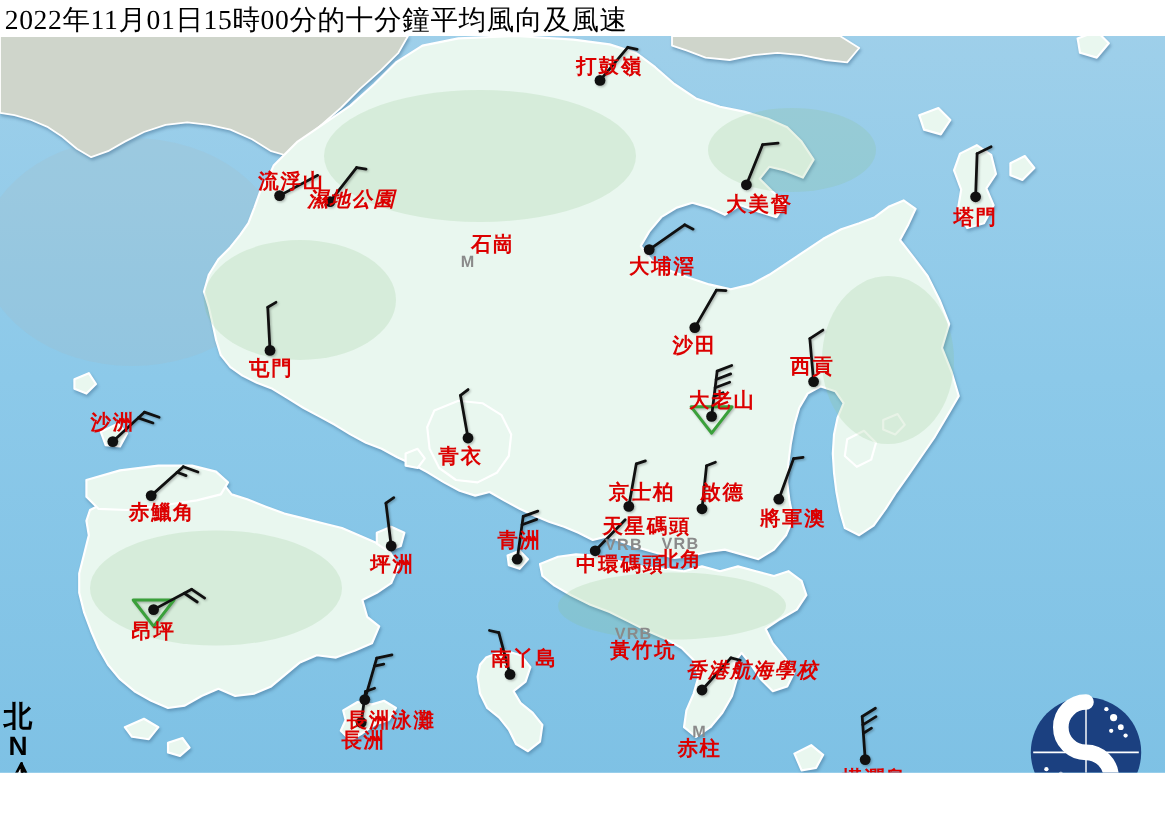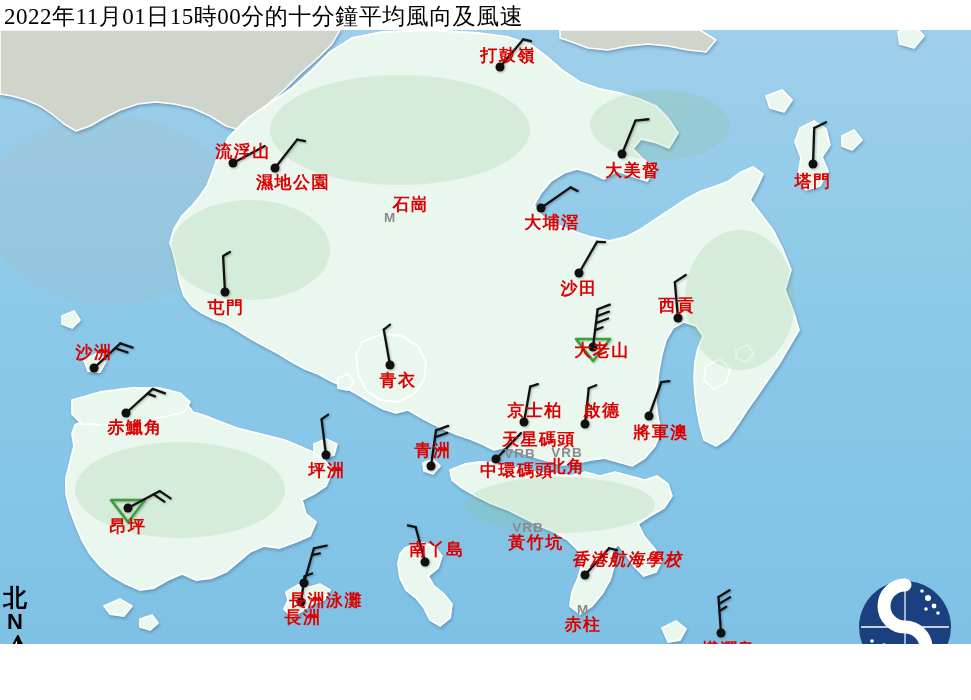--- a/index.html
+++ b/index.html
@@ -246,42 +246,42 @@
     </g>
   </svg>
 
   <div id="titlebar">
     <div id="title">2022年11月01日15時00分的十分鐘平均風向及風速</div>
   </div>
 
   <div id="labels">
       <div class="st-label" style="left: 508px; top: 55px;">打鼓嶺</div>
       <div class="st-label" style="left: 243px; top: 151px;">流浮山</div>
-      <div class="st-label" style="left: 293px; top: 182px;">濕地公園</div>
+      <div class="st-label" style="left: 293px; top: 166px; font-style: italic;">濕地公園</div>
       <div class="st-label" style="left: 411px; top: 204px;">石崗</div>
       <div class="st-flag" style="left: 390px; top: 218px;">M</div>
       <div class="st-label" style="left: 633px; top: 170px;">大美督</div>
       <div class="st-label" style="left: 813px; top: 181px;">塔門</div>
       <div class="st-label" style="left: 552px; top: 222px;">大埔滘</div>
       <div class="st-label" style="left: 579px; top: 288px;">沙田</div>
       <div class="st-label" style="left: 226px; top: 307px; text-align: center;">屯門</div>
       <div class="st-label" style="left: 94px; top: 352px;">沙洲</div>
       <div class="st-label" style="left: 135px; top: 427px;">赤鱲角</div>
-      <div class="st-label" style="left: 398px; top: 380px;">青衣</div>
+      <div class="st-label" style="left: 384px; top: 380px;">青衣</div>
       <div class="st-label" style="left: 433px; top: 450px;">青洲</div>
       <div class="st-label" style="left: 535px; top: 410px;">京士柏</div>
       <div class="st-label" style="left: 539px; top: 439px;">天星碼頭</div>
       <div class="st-flag" style="left: 520px; top: 454px;">VRB</div>
       <div class="st-label" style="left: 517px; top: 470px;">中環碼頭</div>
       <div class="st-label" style="left: 567px; top: 466px;">北角</div>
       <div class="st-flag" style="left: 567px; top: 453px;">VRB</div>
       <div class="st-label" style="left: 602px; top: 410px;">啟德</div>
       <div class="st-label" style="left: 661px; top: 432px;">將軍澳</div>
       <div class="st-label" style="left: 677px; top: 305px;">西貢</div>
-      <div class="st-label" style="left: 602px; top: 350px;">大老山</div>
+      <div class="st-label" style="left: 602px; top: 334px;">大老山</div>
       <div class="st-label" style="left: 327px; top: 470px;">坪洲</div>
       <div class="st-label" style="left: 128px; top: 526px;">昂坪</div>
       <div class="st-label" style="left: 437px; top: 549px;">南丫島</div>
       <div class="st-label" style="left: 536px; top: 542px;">黃竹坑</div>
       <div class="st-flag" style="left: 528px; top: 528px;">VRB</div>
       <div class="st-label" style="left: 627px; top: 559px; font-style: italic;">香港航海學校</div>
       <div class="st-label" style="left: 583px; top: 624px;">赤柱</div>
       <div class="st-flag" style="left: 583px; top: 610px;">M</div>
       <div class="st-label" style="left: 326px; top: 572px; margin-top: 28px;">長洲泳灘</div>
       <div class="st-label" style="left: 303px; top: 617px;">長洲</div>

